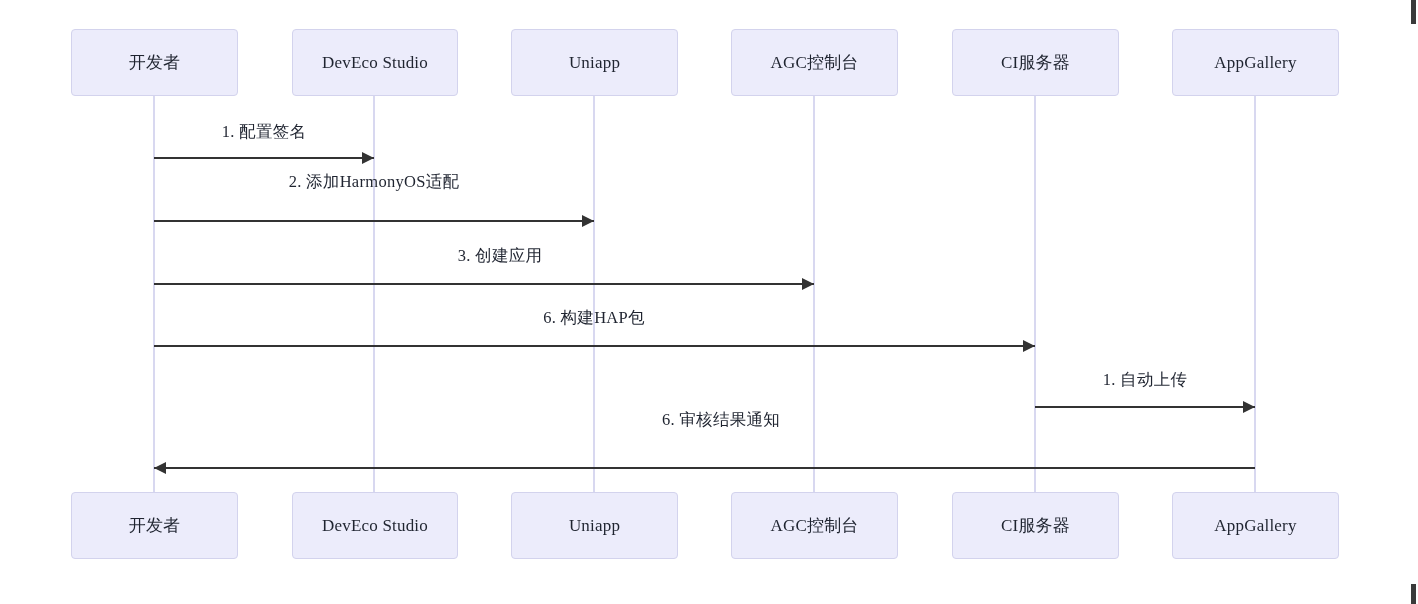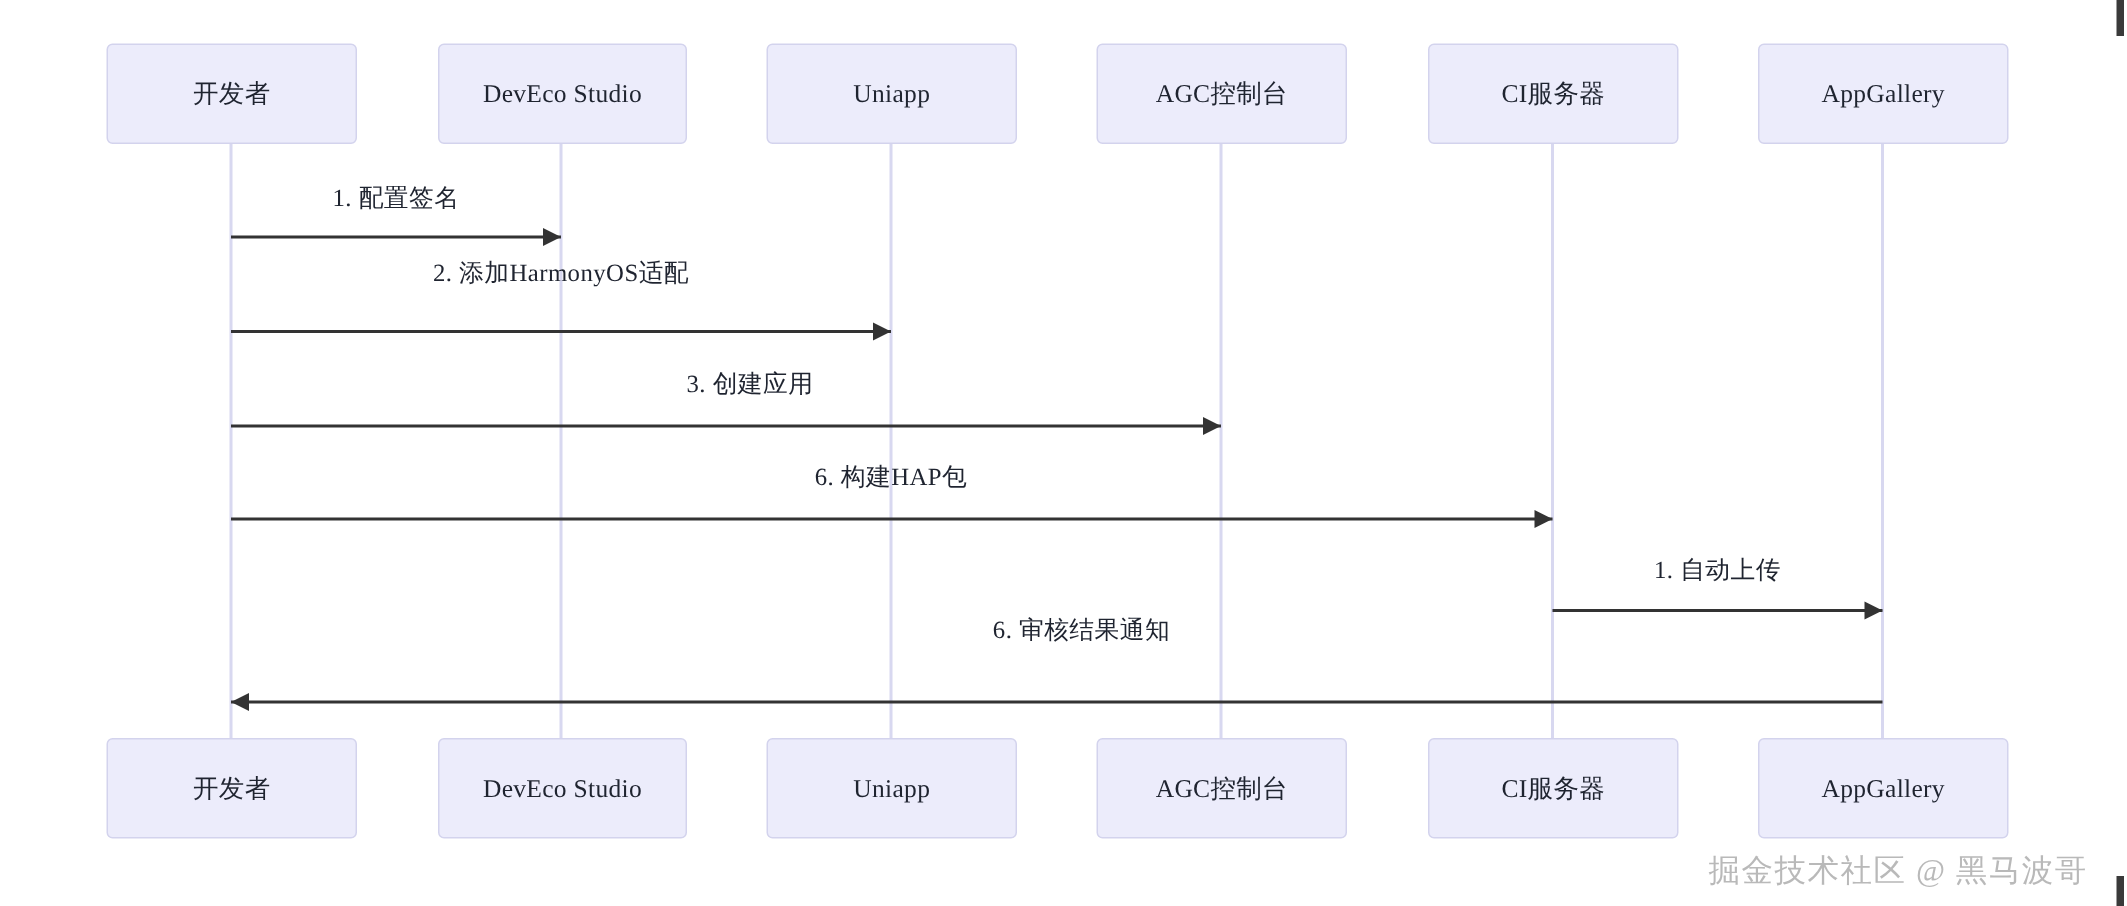--- a/index.html
+++ b/index.html
@@ -147,14 +147,13 @@
       <div class="msg-arrow right" style="top: 340px; left: 1023px;"></div>
       <div class="msg-label" style="left: 594px; top: 307px;">6. 构建HAP包</div>
       <div class="msg-line" style="left: 1035px; top: 406px; width: 220px;"></div>
       <div class="msg-arrow right" style="top: 401px; left: 1243px;"></div>
       <div class="msg-label" style="left: 1145px; top: 369px;">1. 自动上传</div>
       <div class="msg-line" style="left: 154px; top: 467px; width: 1101px;"></div>
       <div class="msg-arrow left" style="top: 462px; left: 154px;"></div>
       <div class="msg-label" style="left: 705px; top: 409px; margin-left: 16px;">6. 审核结果通知</div>
     </div>
 
-  <div class="watermark" style="left: 1139px; top: 566px;">掘金技术社区 @ 黑马波哥</div>
 </div>
 
 </body></html>

